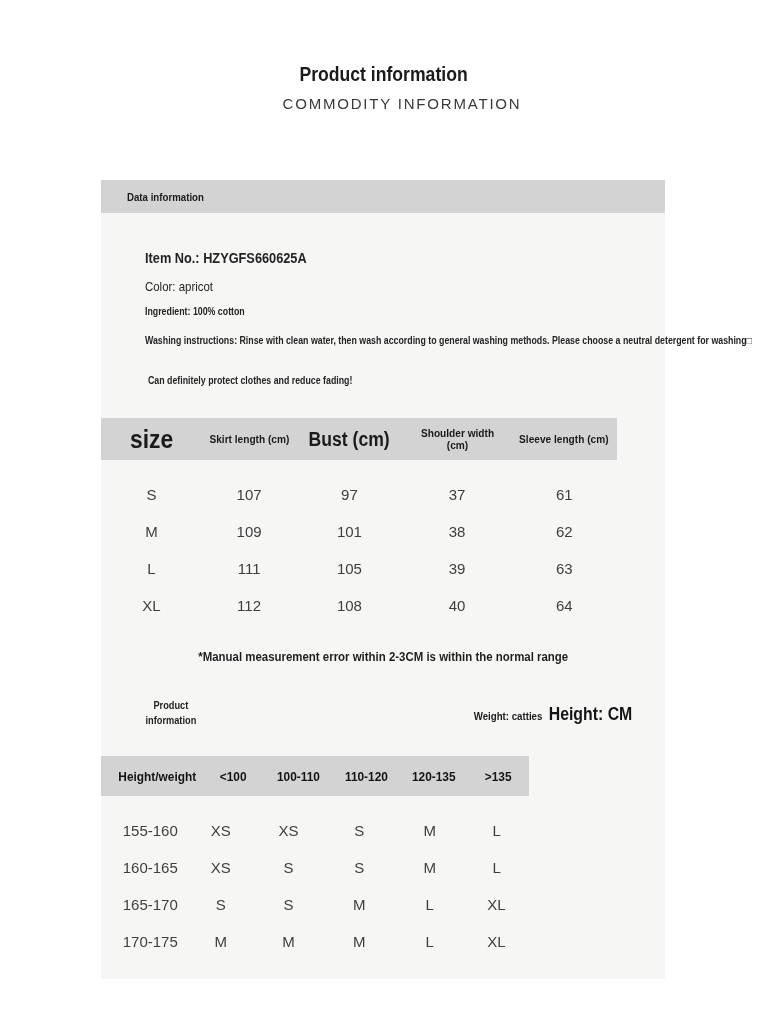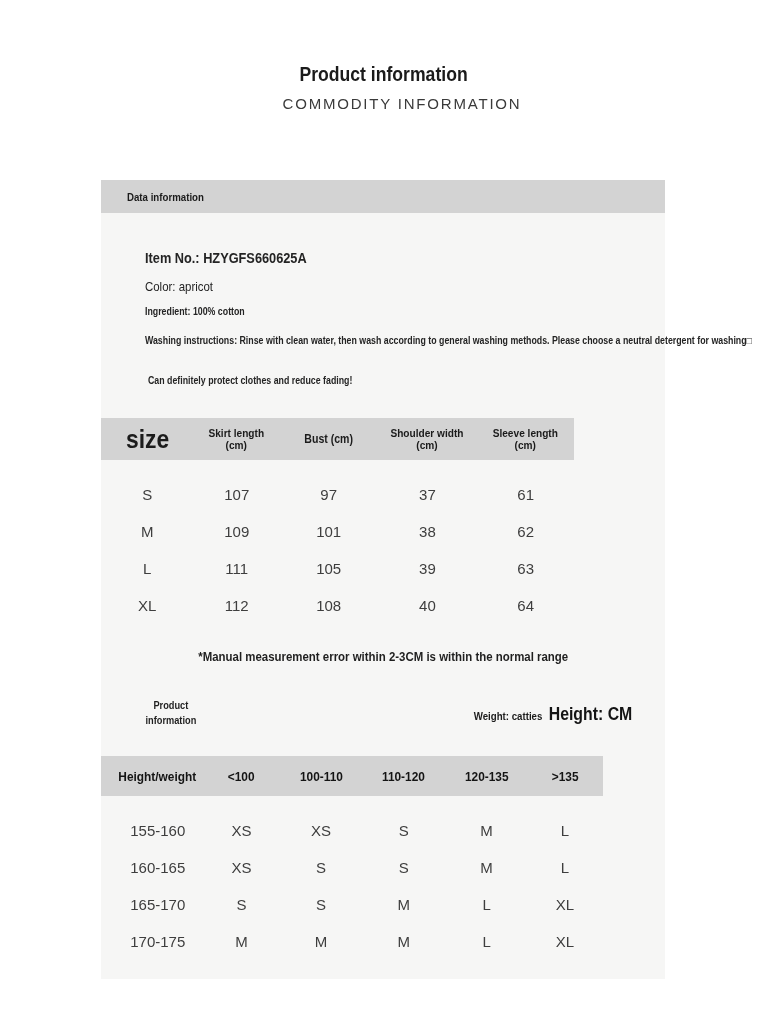--- a/index.html
+++ b/index.html
@@ -38,28 +38,28 @@
   .info-body p{margin:0;color:#242424;}
   .line-item{font-size:14.5px;font-weight:bold;color:#1b1b1b;line-height:18px;margin-bottom:11px !important;}
   .line-color{font-size:13px;font-weight:500;color:#2e2e2e;line-height:17px;margin-bottom:10px !important;}
   .line-ing{font-size:10px;font-weight:bold;color:#262626;line-height:14px;margin-bottom:15px !important;}
   .line-wash{font-size:10px;font-weight:bold;color:#262626;line-height:14px;white-space:nowrap;margin-bottom:26px !important;}
   .line-wash2{font-size:10px;font-weight:bold;color:#262626;line-height:14px;padding-left:3px;}
 
   
   .grid{display:grid;align-items:center;}
   .grid span{text-align:center;}
-  .size-grid{width:473px;grid-template-columns:17.9fr 16.75fr 18.85fr 19.35fr 18.7fr;}
-  .fit-grid{width:502px;grid-template-columns:18fr 13.85fr 14.35fr 15.05fr 14.3fr 13.5fr;}
+  .size-grid{width:516px;grid-template-columns:17.9fr 16.75fr 18.85fr 19.35fr 18.7fr;}
+  .fit-grid{width:428px;grid-template-columns:18fr 13.85fr 14.35fr 15.05fr 14.3fr 13.5fr;}
   .fit-grid > :first-child{padding-left:12px;}
 
   .size-head{height:42px;font-weight:bold;color:#1b1b1b;}
   .size-head .h-size{font-size:26px;}
   .size-head .h-mid{font-size:11.5px;}
-  .size-head .h-bust{font-size:12px;}
+  .size-head .h-bust{font-size:20px;}
 
   .tbody{padding-top:16px;}
   .row{height:37px;font-size:15px;color:#3e3e3e;}
 
   .note{
     margin:25px 0 0 0;text-align:center;
     font-size:13px;font-weight:bold;color:#1f1f1f;
   }
 
   

